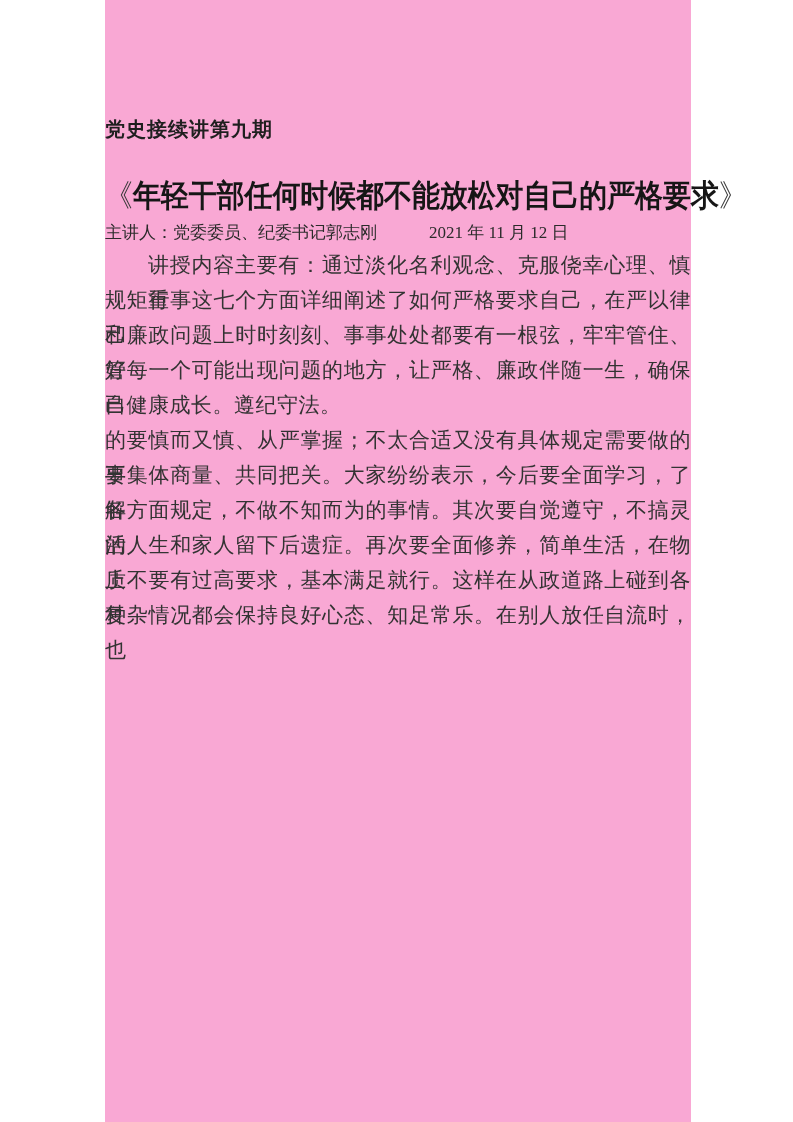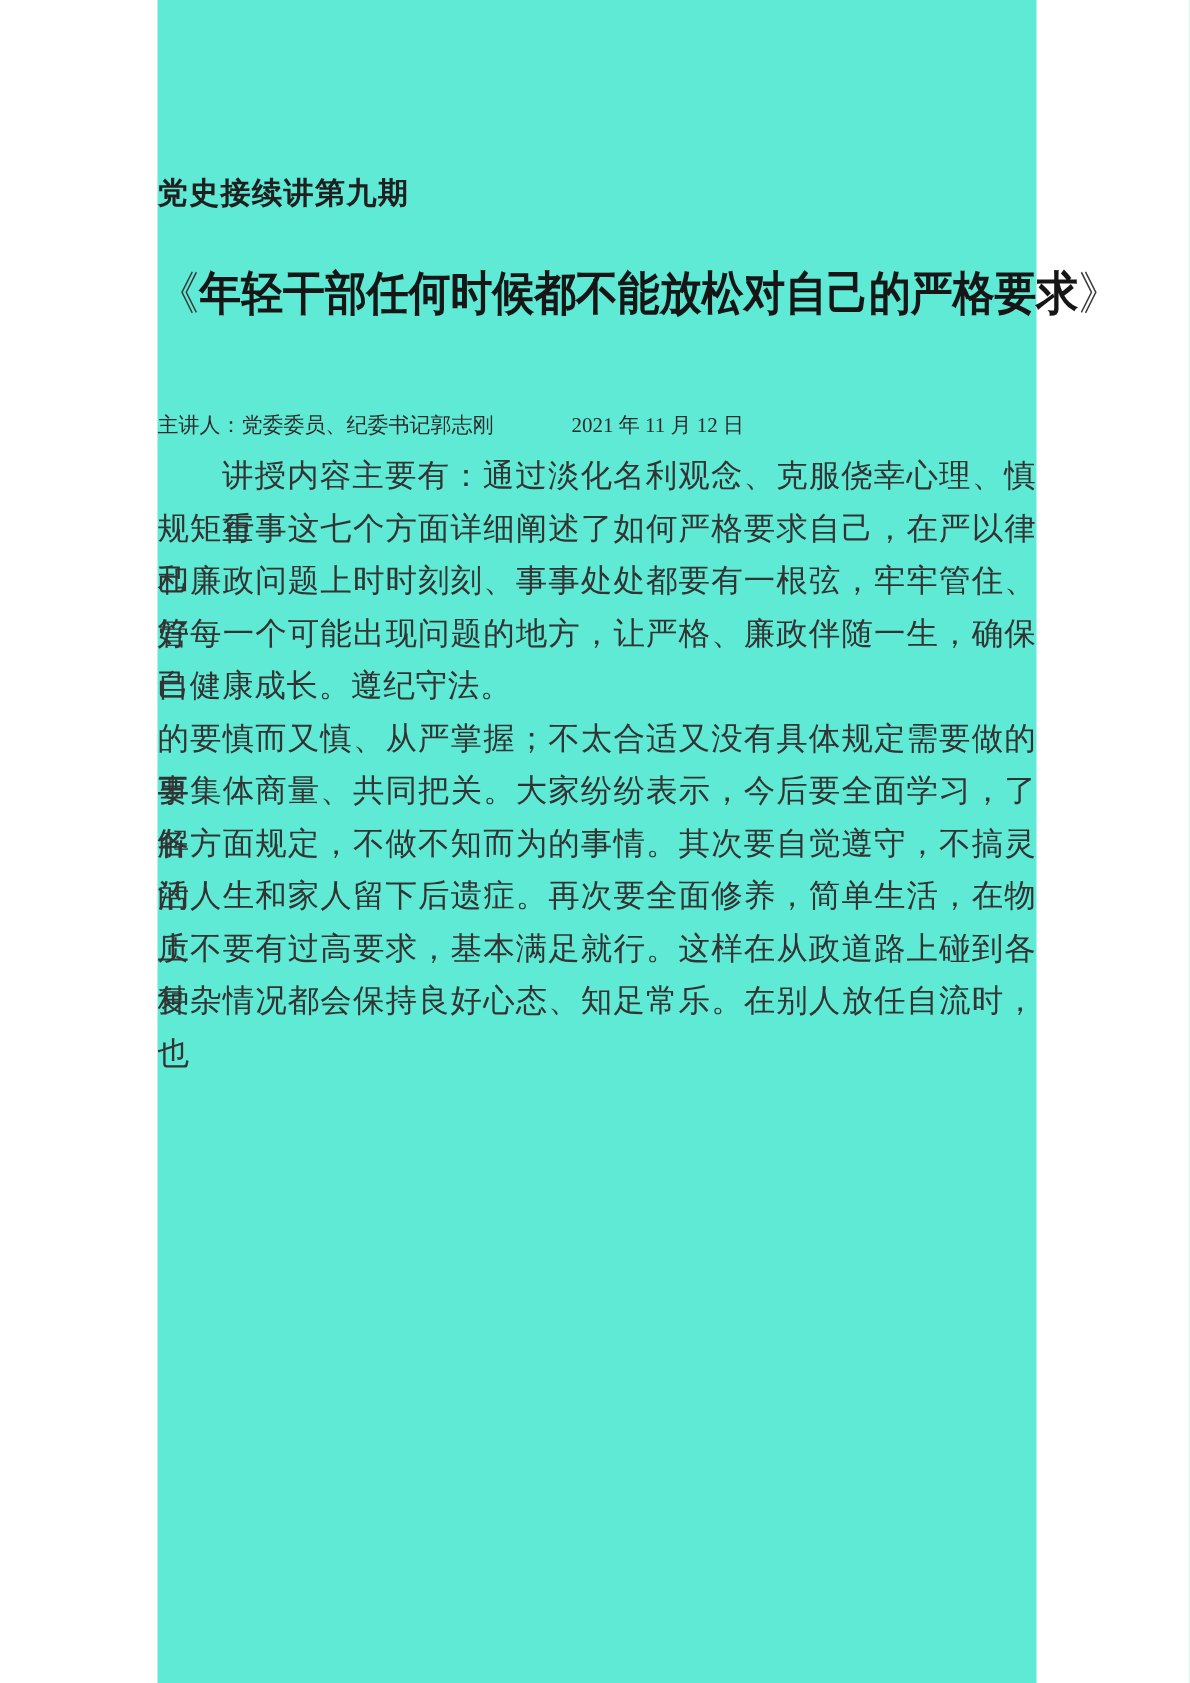--- a/index.html
+++ b/index.html
@@ -11,21 +11,21 @@
     font-family: "Liberation Serif", serif;
     color: #2b2b2b;
     overflow: hidden;
   }
   .page {
     position: absolute;
     left: 105px;
     top: 0;
     width: 586px;
     height: 1122px;
-    background: #5eead4;
+    background: #f9a8d4;
   }
   
   .series-heading {
     margin-top: 116px;
     font-family: "Liberation Sans", "DejaVu Sans", sans-serif;
     font-weight: bold;
     font-size: 20px;
     line-height: 26px;
     color: #1f1f1f;
     letter-spacing: 1px;
@@ -44,22 +44,21 @@
   .doc-title .mark {
     font-weight: 400;
     color: #3a3a3a;
   }
   .doc-title .title-text {
     font-weight: 900;
     letter-spacing: 0px;
   }
   
   .byline {
-    margin-top: 52px;
-    font-size: 14px;
+    font-size: 17px;
     line-height: 30px;
     color: #2b2b2b;
     white-space: nowrap;
   }
   .byline .date {
     display: inline-block;
     margin-left: 52px;
   }
   
   .body-text {

